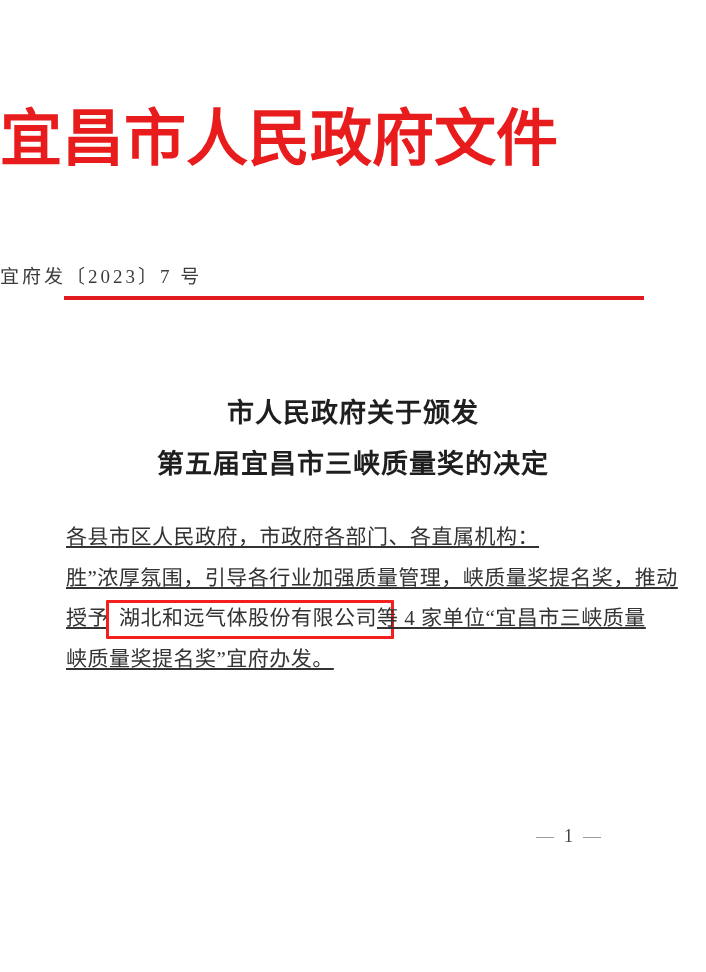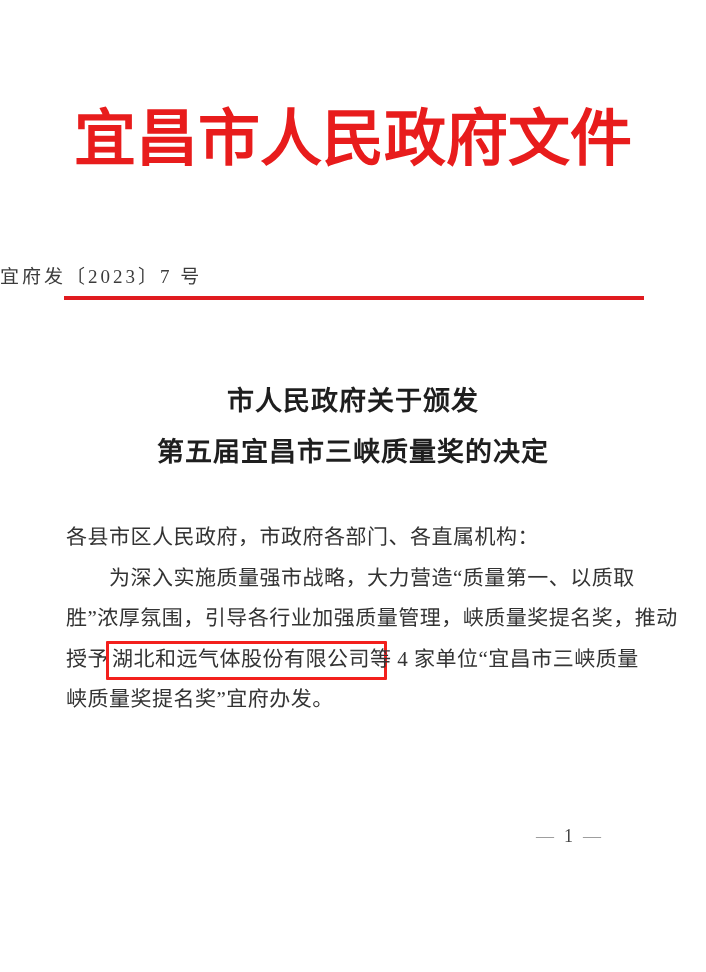--- a/index.html
+++ b/index.html
@@ -10,21 +10,20 @@
     background: #ffffff;
     font-family: "Liberation Serif", "DejaVu Serif", serif;
     overflow: hidden;
   }
   .doc-header {
     position: absolute;
     top: 88px;
     left: 0;
     width: 100%;
     margin: 0;
-    text-align: center;
     font-size: 62px;
     font-weight: bold;
     letter-spacing: 0px;
     color: #e81c1c;
     white-space: nowrap;
   }
   .doc-number {
     position: absolute;
     top: 261px;
     left: 0;
@@ -37,52 +36,53 @@
   .red-rule {
     position: absolute;
     top: 296px;
     left: 64px;
     width: 580px;
     height: 4px;
     background: #e01b1f;
   }
   .doc-title {
     position: absolute;
-    top: 376px;
+    top: 388px;
     left: 0;
     width: 100%;
     text-align: center;
     font-weight: bold;
     font-size: 27px;
     line-height: 51px;
     letter-spacing: 1px;
     color: #1e1e1e;
     white-space: nowrap;
   }
   .body-text {
     position: absolute;
     top: 517px;
     left: 66px;
     width: 582px;
     font-size: 21px;
     letter-spacing: 0.5px;
     color: #333333;
+    text-decoration: underline;
   }
   .body-line {
     height: 40.5px;
     line-height: 40.5px;
     white-space: nowrap;
   }
   .indent { text-indent: 43px; }
   .red-box {
     display: inline-block;
     line-height: 27px;
     border: 3px solid #f3201d;
     border-radius: 1px;
-    padding: 2px 14px 4px 3px;
+    padding: 2px 14px 4px 10px;
     margin: -5px -17px -7px -3px;
     vertical-align: baseline;
   }
   .page-num {
     position: absolute;
     top: 826px;
     left: 0;
     width: 100%;
     text-align: right;
     padding-right: 95px;
@@ -105,21 +105,20 @@
 
   <div class="red-rule"></div>
 
   <div class="doc-title">
     <div>市人民政府关于颁发</div>
     <div>第五届宜昌市三峡质量奖的决定</div>
   </div>
 
   <div class="body-text">
     <div class="body-line">各县市区人民政府，市政府各部门、各直属机构：</div>
-    <div class="body-line indent">为深入实施质量强市战略，大力营造“质量第一、以质取</div>
     <div class="body-line">胜”浓厚氛围，引导各行业加强质量管理，峡质量奖提名奖，推动</div>
     <div class="body-line">
       <span>授予</span><span class="red-box">湖北和远气体股份有限公司</span><span>等 4 家单位“宜昌市三峡质量</span>
     </div>
     <div class="body-line">峡质量奖提名奖”宜府办发。</div>
   </div>
 
   <div class="page-num">
     <span class="dash">—</span><span>1</span><span class="dash">—</span>
   </div>

